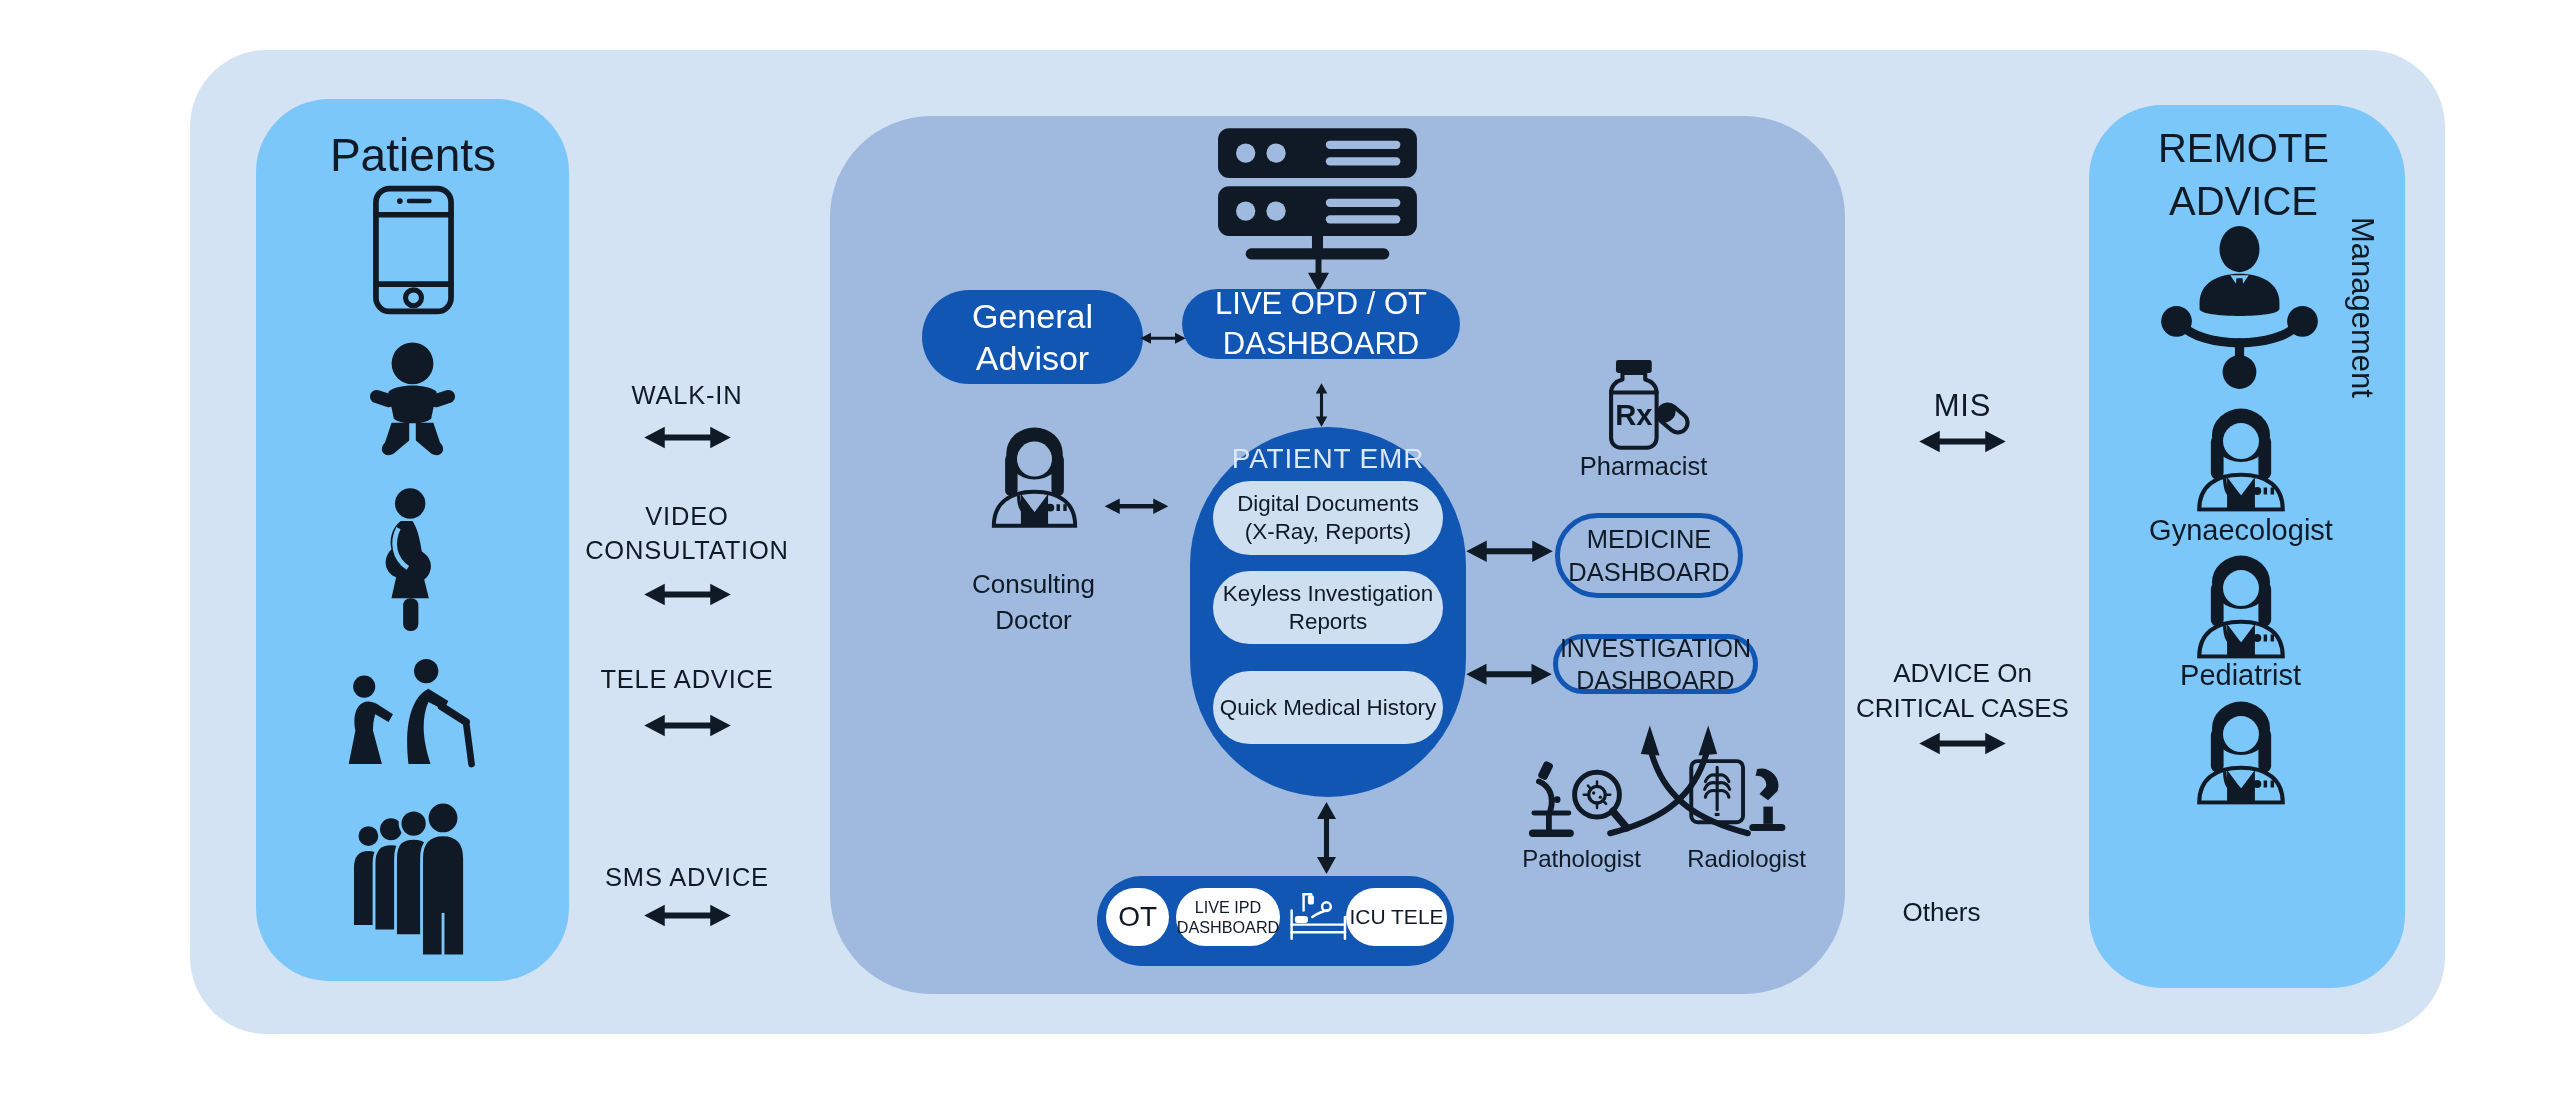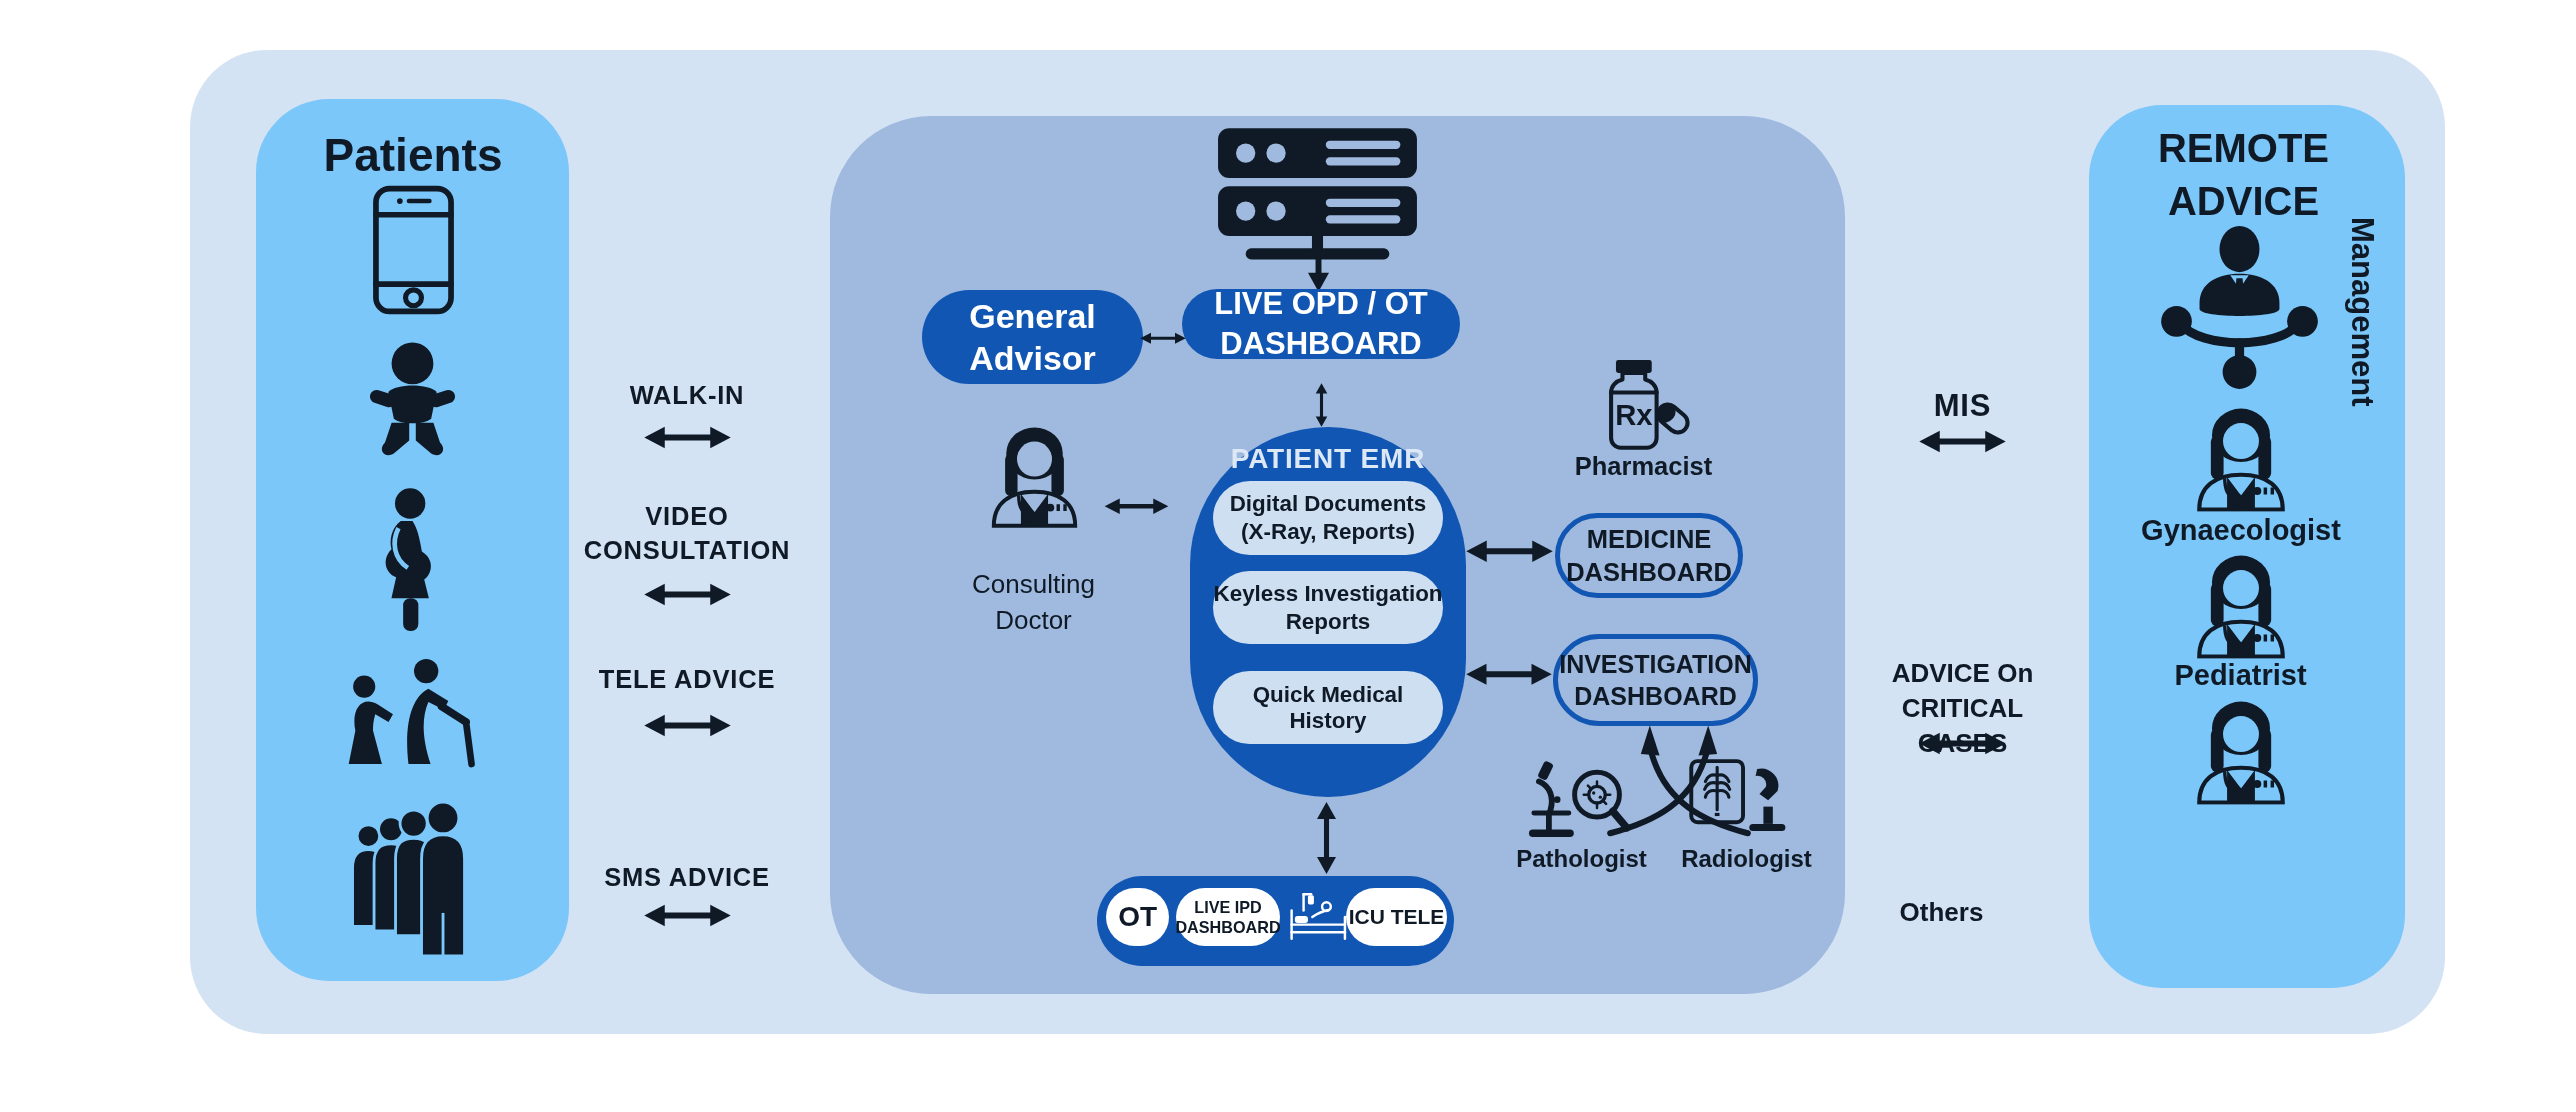--- a/index.html
+++ b/index.html
@@ -4,21 +4,21 @@
 <style>
   :root{
     --page:#ffffff; --outer:#d4e3f4; --side:#7cc7f9; --center:#9fbade;
     --blue:#1256b4; --pill:#cfdff2; --ink:#0f1a26; --white:#ffffff;
   }
   *{margin:0;padding:0;box-sizing:border-box}
   body{background:var(--page);font-family:"Liberation Sans",sans-serif;color:var(--ink)}
   .stage{position:relative;width:2576px;height:1112px;background:var(--page);overflow:hidden}
   .abs{position:absolute}
   .flex{display:flex;flex-direction:column;align-items:center;justify-content:center}
-  .b{font-weight:bold}
+  .b{font-weight:normal}
   .ctr{text-align:center}
   .panel-outer{background:var(--outer);border-radius:77px}
   .panel-side{background:var(--side);border-radius:73px}
   .panel-center{background:var(--center);border-radius:101px}
   .pill-dark{background:var(--blue);border-radius:773px;color:var(--white)}
   .pill-light{background:var(--pill);border-radius:773px;color:var(--ink)}
   .pill-outline{background:transparent;border:5.4px solid var(--blue);border-radius:773px;color:var(--ink)}
   .pill-white{background:var(--white);border-radius:773px;color:var(--ink)}
   .ink-f{fill:var(--ink)}
   .ink-s{stroke:var(--ink);fill:none;stroke-linecap:round;stroke-linejoin:round}
@@ -220,21 +220,21 @@
   <div class="abs b ctr" style="left:1566px;top:452px;width:155px;font-size:25.5px">Pharmacist</div>
 
   <div class="abs pill-outline flex b ctr" style="left:1555px;top:513px;width:188px;height:85px;font-size:25.5px;line-height:32.5px">
     <div>MEDICINE</div>
     <div>DASHBOARD</div>
   </div>
   <svg class="abs" style="left:1464px;top:535px" width="91" height="32.5" preserveAspectRatio="none" viewBox="0 0 118 42">
       <use href="#sym-harrow"></use>
     </svg>
 
-  <div class="abs pill-outline flex b ctr" style="left:1553px;top:634px;width:205px;height:92px;font-size:25px;line-height:32px">
+  <div class="abs pill-outline flex b ctr" style="left:1553px;top:634px;width:205px;height:60px;font-size:25px;line-height:32px">
     <div>INVESTIGATION</div>
     <div>DASHBOARD</div>
   </div>
   <svg class="abs" style="left:1464px;top:658px" width="90" height="32.5" preserveAspectRatio="none" viewBox="0 0 116 42">
       <use href="#sym-harrow"></use>
     </svg>
 
   <svg class="abs" style="left:1586px;top:721px" width="186" height="116" viewBox="0 0 240 155">
     <path d="M28,150 C85,135 140,110 158,38" class="ink-s" stroke-width="8"></path>
     <polygon points="146,46 159,6 171,44" class="ink-f"></polygon>

